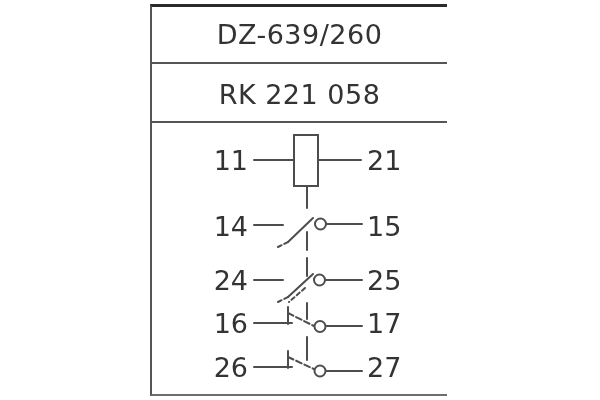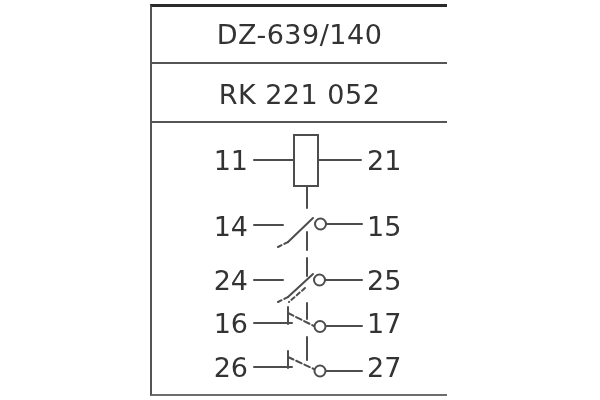--- a/index.html
+++ b/index.html
@@ -56,24 +56,24 @@
     fill: var(--text, #333333);
   }
 </style>
 </head>
 <body>
 
 <div class="screen">
 
   <div class="panel">
     <div class="header-row model">
-      <span>DZ-639/140</span>
+      <span>DZ-639/260</span>
     </div>
     <div class="header-row code">
-      <span>RK 221 052</span>
+      <span>RK 221 058</span>
     </div>
   </div>
 
   <svg class="schematic" viewBox="0 0 600 400">
 
     <g>
       <line class="stroke" x1="254" y1="160" x2="294" y2="160"></line>
       <rect class="stroke fill-white" x="294" y="135" width="24" height="51"></rect>
       <line class="stroke" x1="318" y1="160" x2="361" y2="160"></line>
       <text class="sch-label" x="248" y="170" text-anchor="end">11</text>

